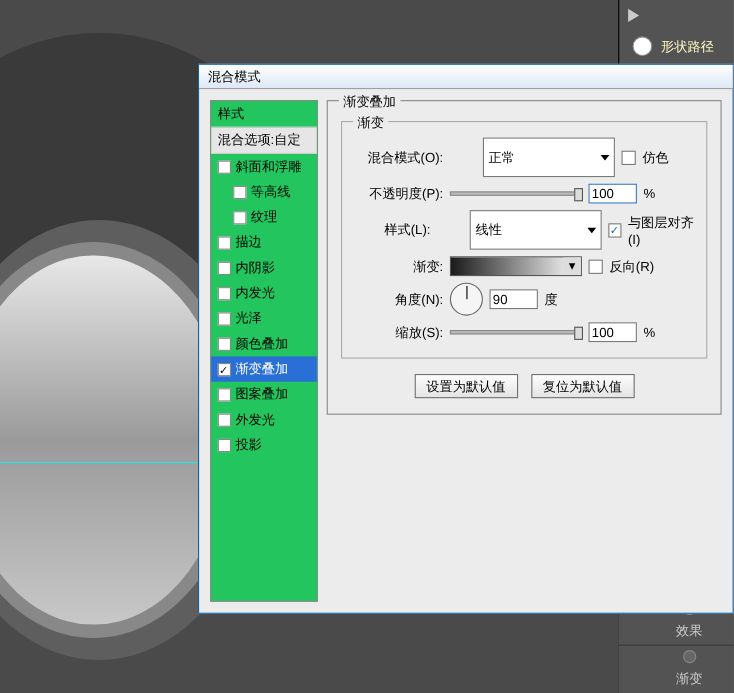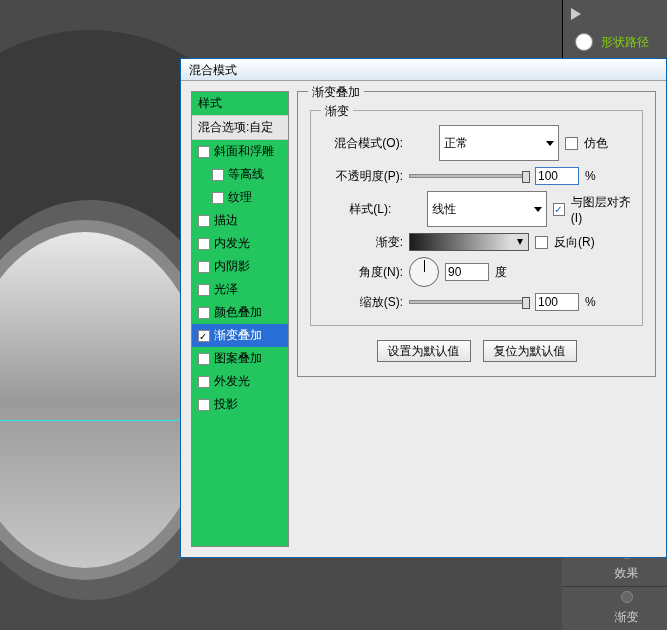--- a/index.html
+++ b/index.html
@@ -9,21 +9,21 @@
 .canvas-bg { position: absolute; inset: 0; background: #4a4a4a; }
 .gear-outer { position: absolute; left: -100px; top: 30px; width: 380px; height: 380px; border-radius: 50%; background: #3a3a3a; }
 .gear-mid { position: absolute; left: -60px; top: 200px; width: 300px; height: 400px; border-radius: 50%; background: #5e5e5e; }
 .gear-inner { position: absolute; left: -50px; top: 220px; width: 270px; height: 360px; border-radius: 50%; background: linear-gradient(#e8e8e8, #9a9a9a, #c8c8c8); border: 12px solid #888; }
 .guide-line { position: absolute; left: 0; top: 420px; width: 500px; height: 1px; background: #23e8e8; }
 
 
 .right-panel { position: absolute; right: 0; top: 0; width: 105px; height: 630px; background: #535353; border-left: 1px solid #000; }
 .right-top { padding: 8px; }
 .play-icon { display: inline-block; width: 0; height: 0; border-style: solid; border-width: 6px 0 6px 10px; border-color: transparent transparent transparent #ccc; }
-.shape-row { display: flex; align-items: center; gap: 8px; margin-top: 6px; padding: 4px; color: #84cc16; }
+.shape-row { display: flex; align-items: center; gap: 8px; margin-top: 6px; padding: 4px; color: #fef9c3; }
 .shape-sw { width: 18px; height: 18px; background: #fff; border-radius: 50%; border: 1px solid #888; }
 .tool-icon-row { margin-top: 12px; color: #ccc; font-size: 14px; padding-left: 6px; }
 .layers-list { position: absolute; bottom: 0; right: 0; width: 105px; background: #535353; }
 .layer-row { display: flex; align-items: center; gap: 6px; padding: 4px 6px; color: #ccc; border-top: 1px solid #3a3a3a; flex-direction: column; }
 .eye { width: 12px; height: 12px; border: 1px solid #888; border-radius: 50%; background: #666; }
 .layer-thumb { width: 26px; height: 26px; background: #000; border: 1px solid #999; display: flex; align-items: center; justify-content: center; }
 .layer-thumb-in { width: 18px; height: 18px; background: radial-gradient(#ccc,#555); border-radius: 50%; }
 .sub-row { padding-left: 30px; }
 
 
@@ -124,25 +124,25 @@
           <div class="style-item indent">
             <span class="chk"></span>
             <span>纹理</span>
           </div>
           <div class="style-item">
             <span class="chk"></span>
             <span>描边</span>
           </div>
           <div class="style-item">
             <span class="chk"></span>
+            <span>内阴影</span>
+          </div>
+          <div class="style-item">
+            <span class="chk"></span>
             <span>内发光</span>
-          </div>
-          <div class="style-item">
-            <span class="chk"></span>
-            <span>内阴影</span>
           </div>
           <div class="style-item">
             <span class="chk"></span>
             <span>光泽</span>
           </div>
           <div class="style-item">
             <span class="chk"></span>
             <span>颜色叠加</span>
           </div>
           <div class="style-item selected">

